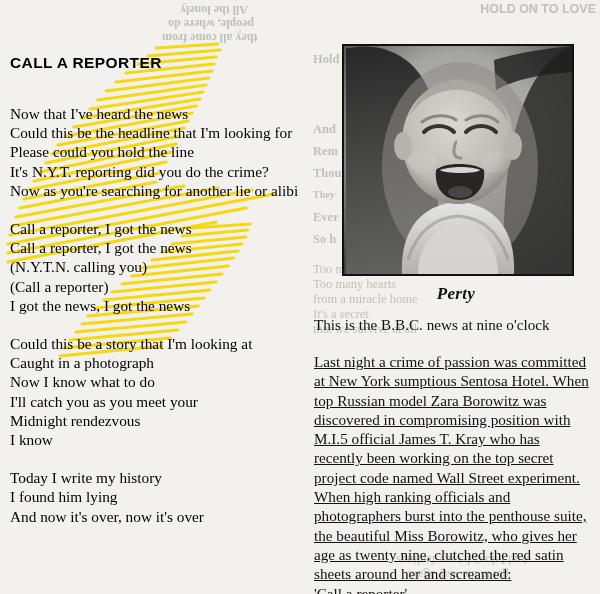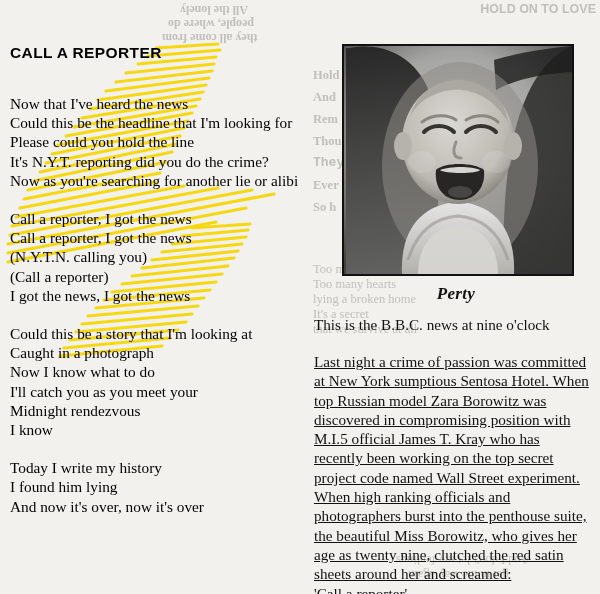--- a/index.html
+++ b/index.html
@@ -39,21 +39,21 @@
   
   .scribble {
     position: absolute;
     pointer-events: none;
   }
 
   
   .left-col {
     position: absolute;
     left: 10px;
-    top: 44px;
+    top: 54px;
     width: 292px;
   }
   .song-title {
     font-family: "Liberation Sans", sans-serif;
     font-weight: bold;
     font-size: 15.5px;
     letter-spacing: .4px;
     color: #000;
     margin: 0 0 0 0;
   }
@@ -118,34 +118,34 @@
 <body>
 
 <div class="sheet">
 
   <div class="ghost rot" style="left:180px; top:2px; font-size:12px; font-weight:bold;">All the lonely</div>
   <div class="ghost rot" style="left:168px; top:16px; font-size:12px; font-weight:bold;">people, where do</div>
   <div class="ghost rot" style="left:162px; top:30px; font-size:12px; font-weight:bold;">they all come from</div>
 
   <div class="ghost" style="right:4px; top:2px; font-size:12.5px; font-weight:bold; font-family:'Liberation Sans',sans-serif;">HOLD ON TO LOVE</div>
 
-  <div style="position:absolute; left:313px; top:64px;">
+  <div style="position:absolute; left:313px; top:48px;">
     <div class="ghost" style="position:relative; font-size:12.5px; line-height:22px; font-weight:bold;">Hold</div>
-    <div class="ghost" style="position:relative; font-size:12.5px; line-height:22px; font-weight:bold;">And</div>
+    <div class="ghost" style="position:relative; font-size:12.5px; line-height:22px; font-weight:bold;margin-top:48px;">And</div>
     <div class="ghost" style="position:relative; font-size:12.5px; line-height:22px; font-weight:bold;">Rem</div>
     <div class="ghost" style="position:relative; font-size:12.5px; line-height:22px; font-weight:bold;">Thou</div>
-    <div class="ghost" style="position:relative; font-size:13px; line-height:22px; font-weight:bold;font-family:Liberation Mono, monospace;">They</div>
+    <div class="ghost" style="position:relative; font-size:10px; line-height:22px; font-weight:bold;">They</div>
     <div class="ghost" style="position:relative; font-size:12.5px; line-height:22px; font-weight:bold;">Ever</div>
     <div class="ghost" style="position:relative; font-size:12.5px; line-height:22px; font-weight:bold;">So h</div>
   </div>
 
   <div style="position:absolute; left:313px; top:262px;">
     <div class="ghost" style="position:relative; font-size:12.5px; line-height:15px;">Too much of nothing</div>
     <div class="ghost" style="position:relative; font-size:12.5px; line-height:15px;">Too many hearts</div>
-    <div class="ghost" style="position:relative; font-size:12.5px; line-height:15px;">lying a broken home</div>
+    <div class="ghost" style="position:relative; font-size:12.5px; line-height:15px;">from a miracle home</div>
     <div class="ghost" style="position:relative; font-size:12.5px; line-height:15px;">It's a secret</div>
     <div class="ghost" style="position:relative; font-size:12.5px; line-height:15px;">that we survive at all</div>
   </div>
 
   <div class="ghost rot" style="left:396px; top:552px; font-size:12.5px;">And I don't let my feelings</div>
   <div class="ghost rot" style="left:408px; top:567px; font-size:12.5px;">get in the way again</div>
 
   <svg class="scribble" width="310" height="270" viewBox="0 0 310 270" style="left:6px; top:40px;">
     <g stroke="#f7d707" stroke-width="3.2" fill="none" stroke-linecap="round" opacity="0.95">
       <path d="M150,8 L212,4"></path>

